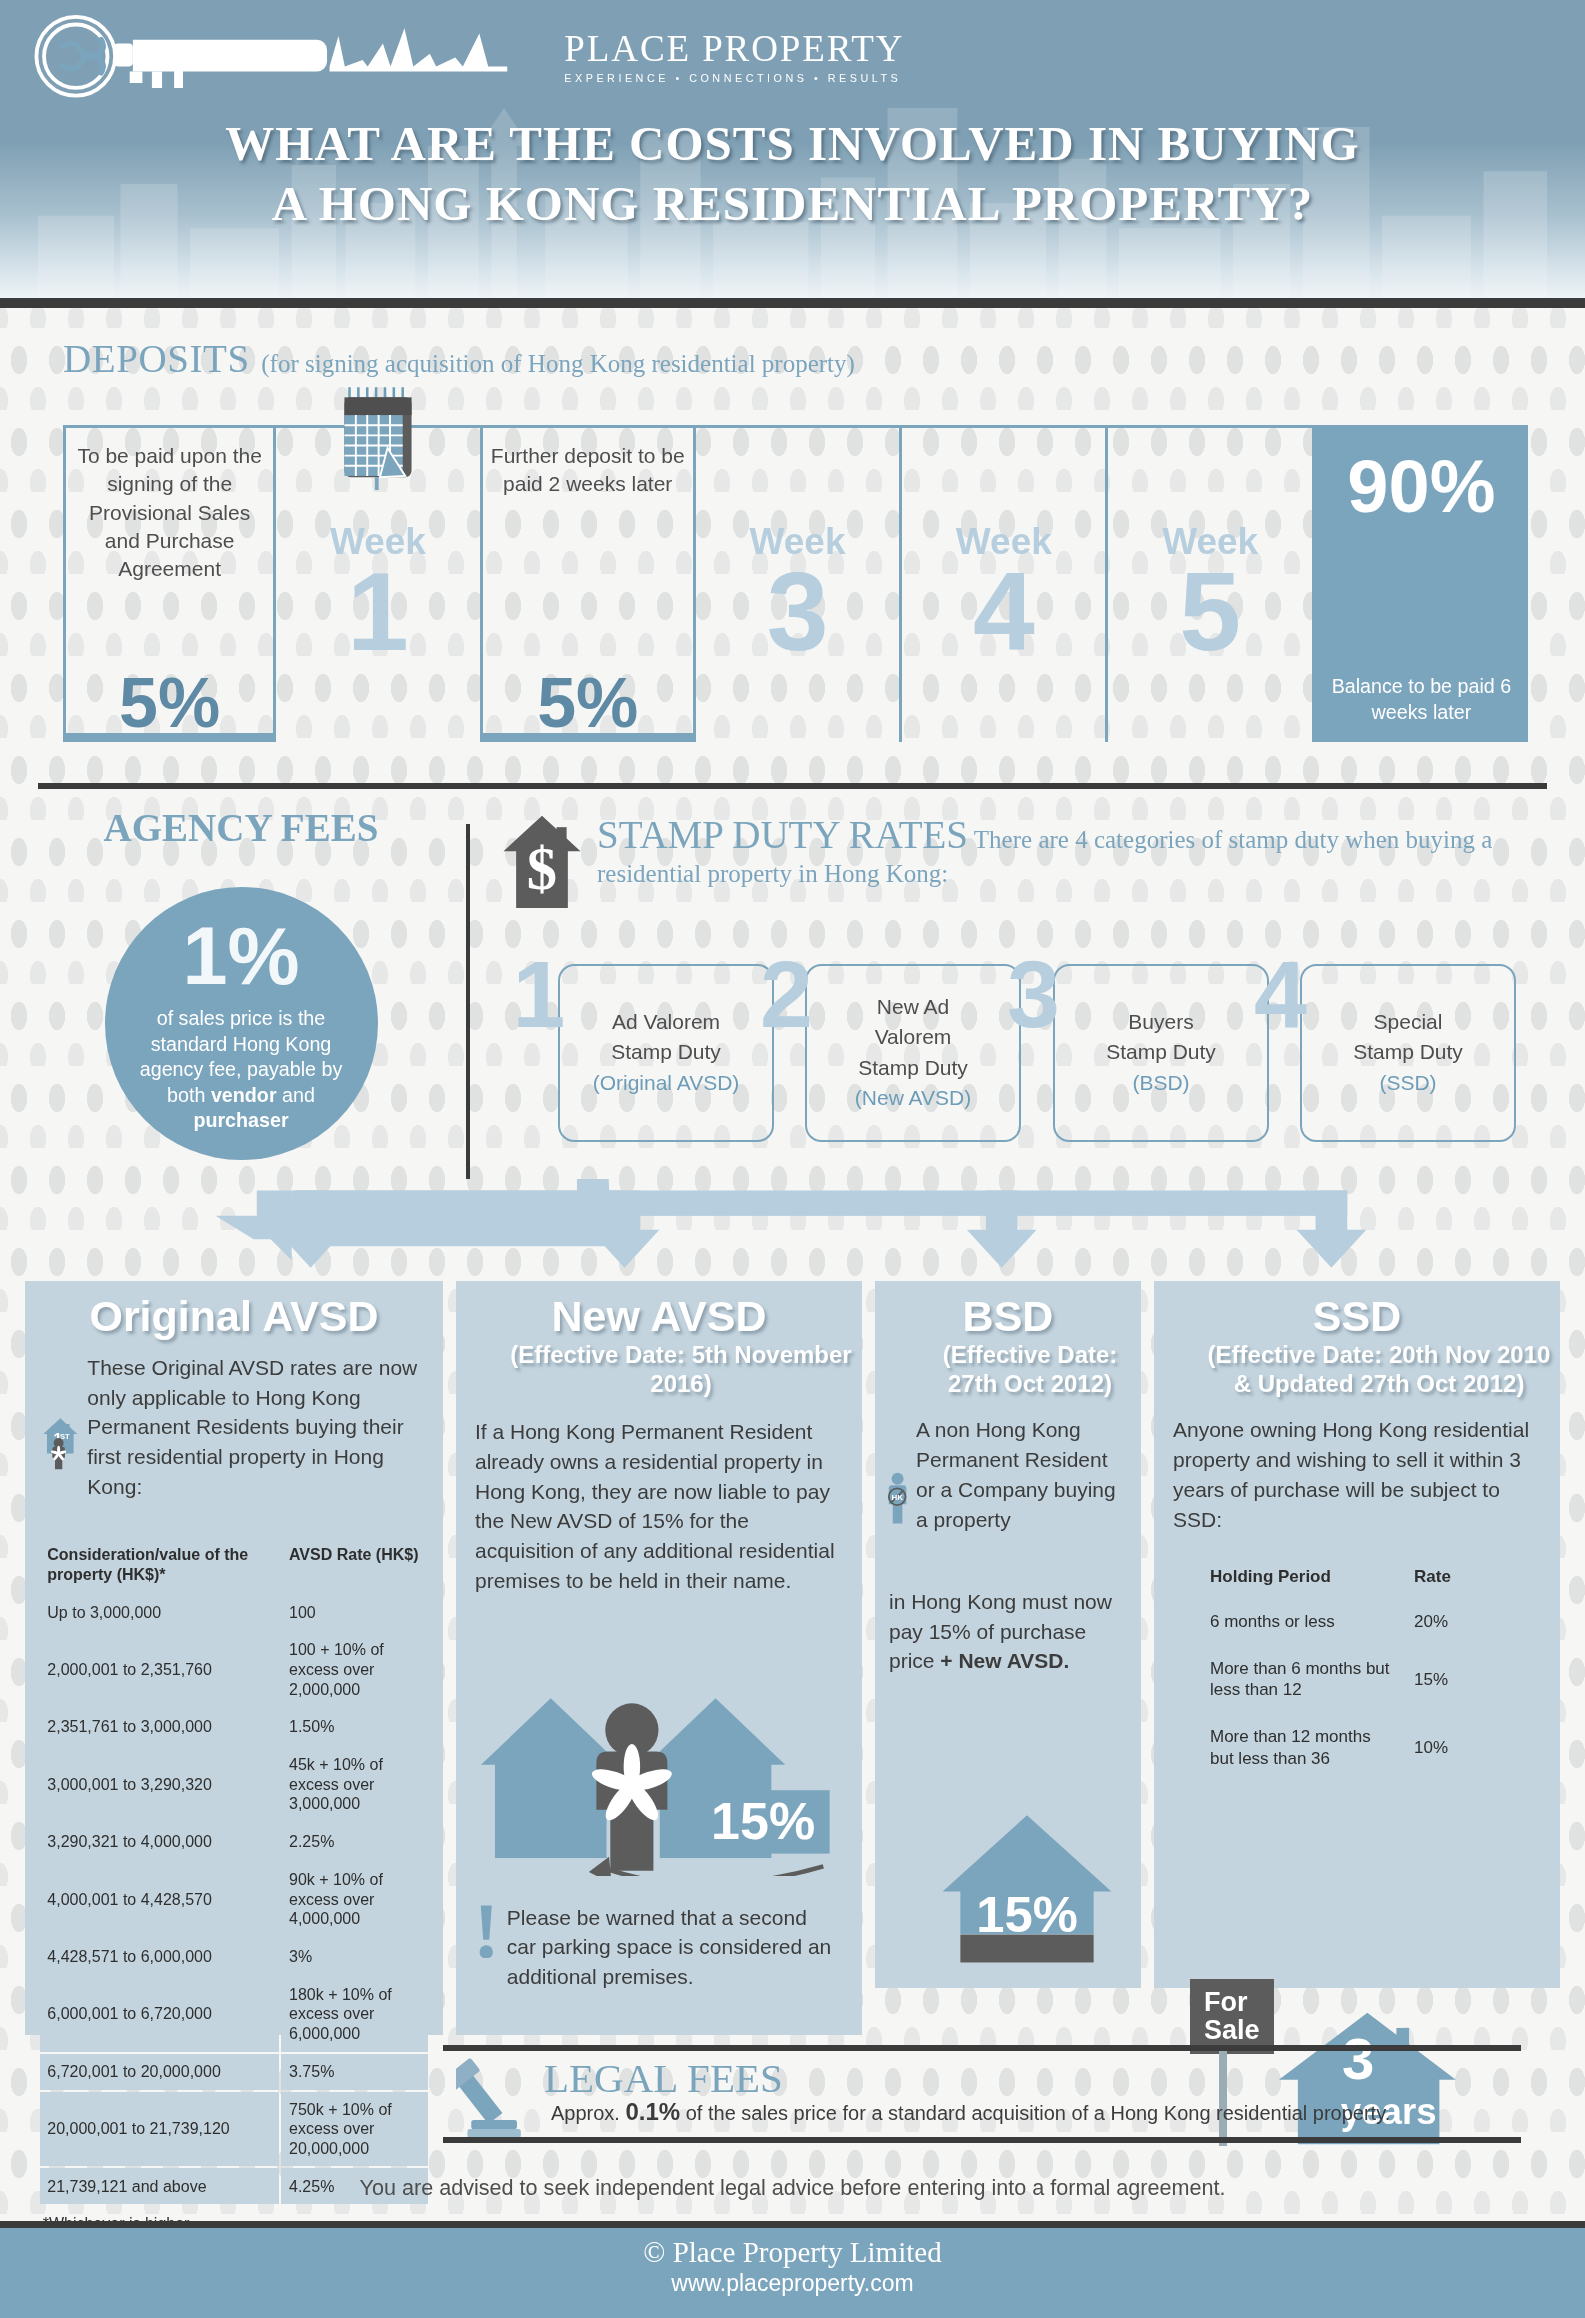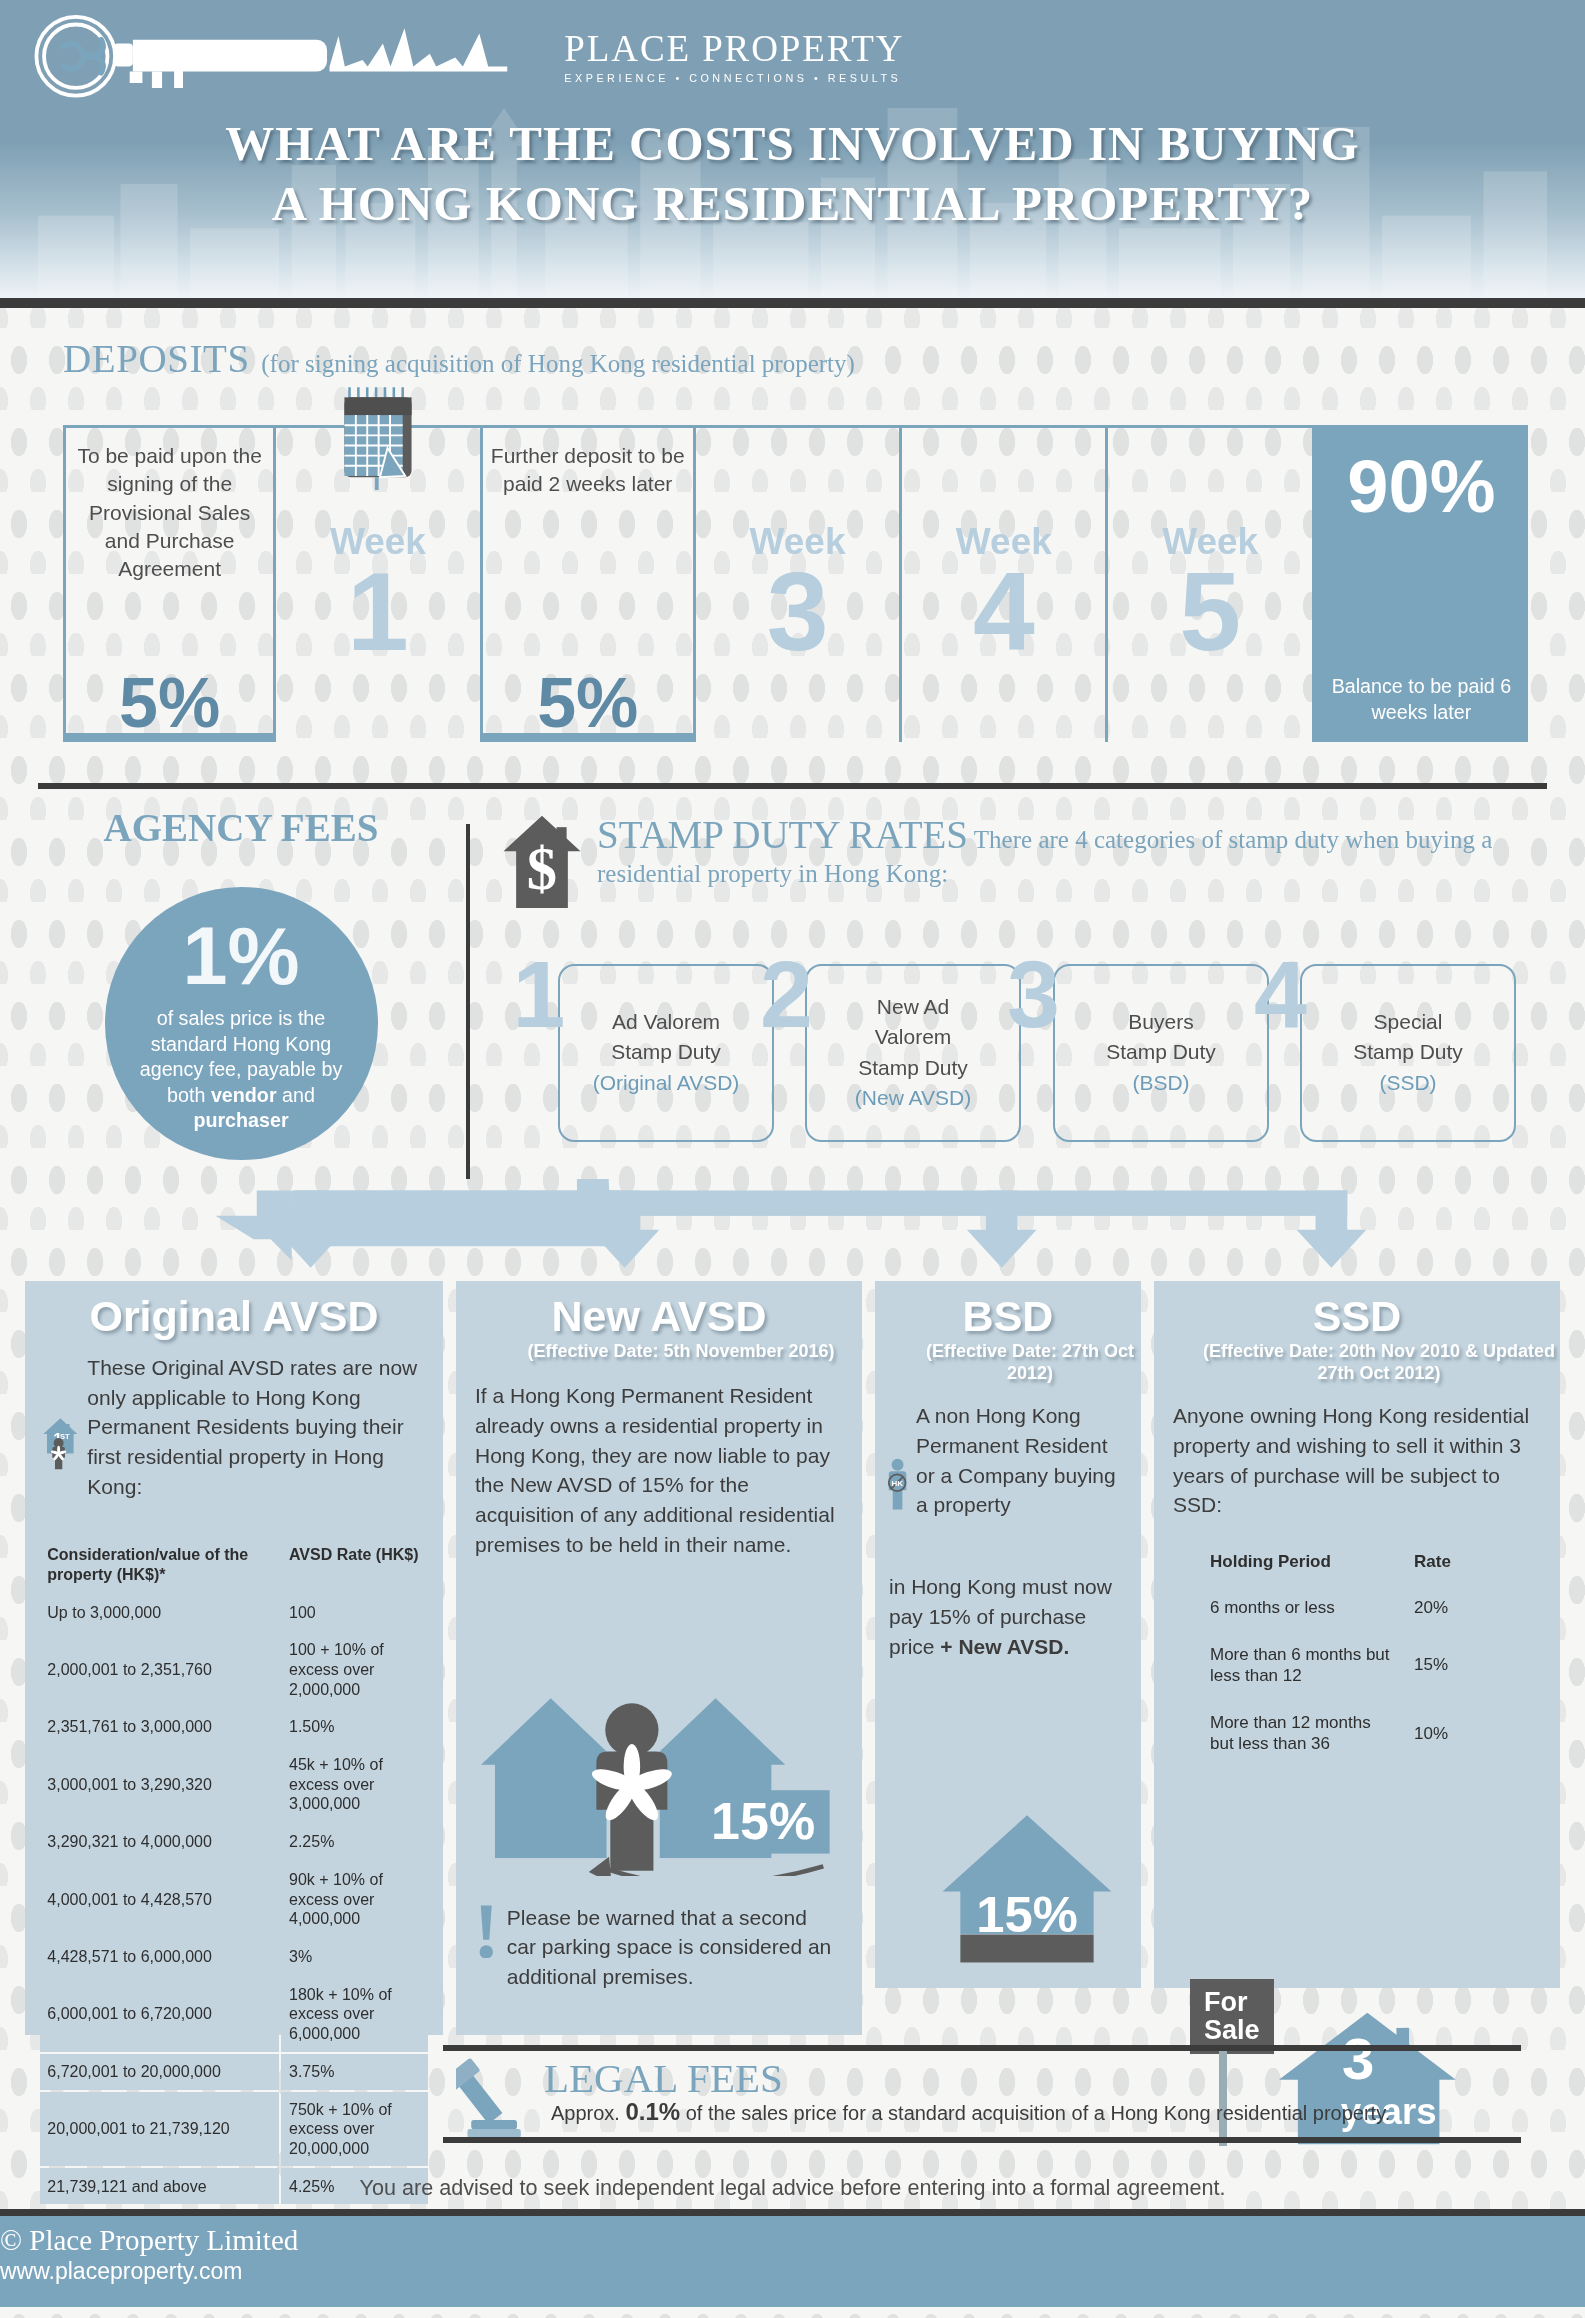--- a/index.html
+++ b/index.html
@@ -139,21 +139,21 @@
   .arrows { position: absolute; top: 1179px; left: 0; width: 1585px; height: 127px; z-index: 4; }
 
   
   .panels { position: absolute; top: 1281px; left: 0; width: 1585px; z-index: 5; }
   .panel { position: absolute; background: #c3d4de; top: 0; }
   .panel-h {
     text-align: center; color: #ffffff; font-weight: bold;
     text-shadow: 2.5px 3.2px 3.2px rgba(80,100,115,.45); padding-top: 12.7px;
   }
   .panel-h .t { font-size: 43px; line-height: 1.05; }
-  .panel-h .d { font-size: 18px; line-height: 1.2; margin-top: 2.5px; margin-left: 44px; }
+  .panel-h .d { font-size: 24px; line-height: 1.2; margin-top: 2.5px; margin-left: 44px; }
   .panel-body { font-size: 21px; color: #3c3c3c; line-height: 1.42; }
 
   
   .avsd-table { width: 100%; border-collapse: separate; border-spacing: 2.5px; font-size: 16px; color: #2e2e2e; }
   .avsd-table th {
     background: #c3d4de; font-weight: bold; text-align: left; padding: 7.6px 7.6px; font-size: 16px;
     line-height: 1.25; vertical-align: top;
   }
   .avsd-table td { background: #c3d4de; padding: 8.2px 7.6px; line-height: 1.22; vertical-align: middle; }
   .avsd-note { font-size: 16px; color: #2e2e2e; padding: 9px 5px 0 5px; }
@@ -173,22 +173,22 @@
   .legal-rule-bot { position: absolute; top: 92px; left: 0; width: 1078px; height: 5.7px; background: #3b3b3b; }
   .legal-title { font-family: "Liberation Serif", serif; color: #7ba4bd; font-size: 41px; padding-left: 101px; padding-top: 9px; }
   .legal-sub { font-size: 20px; color: #3c3c3c; padding-left: 108px; margin-top: -3.8px; }
   .legal-sub b { font-weight: bold; font-size: 24px; }
 
   .advice {
     position: absolute; top: 2175px; left: 0; width: 1585px; text-align: center;
     font-size: 21.6px; color: #4e4e4e; z-index: 6;
   }
   .footer {
-    position: absolute; bottom: 12px; left: 0; width: 1585px; height: 98px;
-    background: #7ba4bd; color: #ffffff; z-index: 7;
+    position: absolute; bottom: 0; left: 0; width: 1585px; height: 98px;
+    background: #7ba4bd; color: #ffffff; text-align: center; z-index: 7;
     border-top: 7px solid #3b3b3b;
   }
   .footer .c1 { font-family: "Liberation Serif", serif; font-size: 29px; padding-top: 7.6px; }
   .footer .c2 { font-size: 23px; margin-top: 1.3px; }
 </style>
 </head>
 <body>
 
 <div class="pattern-bg"></div>
 

